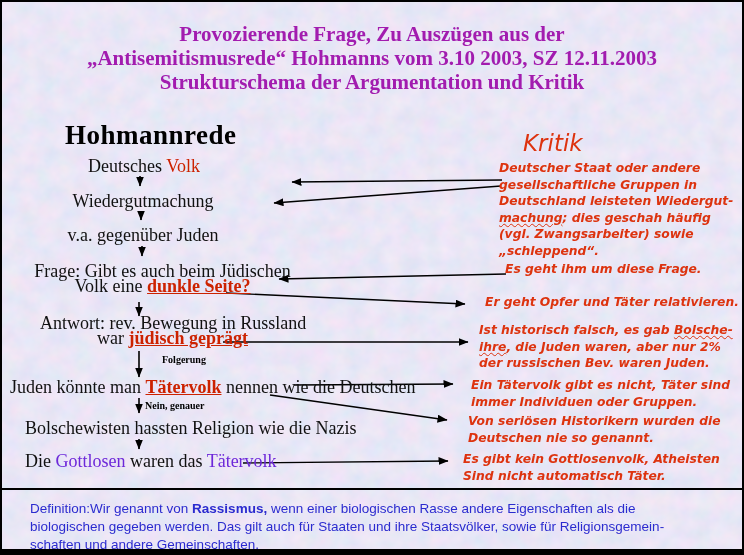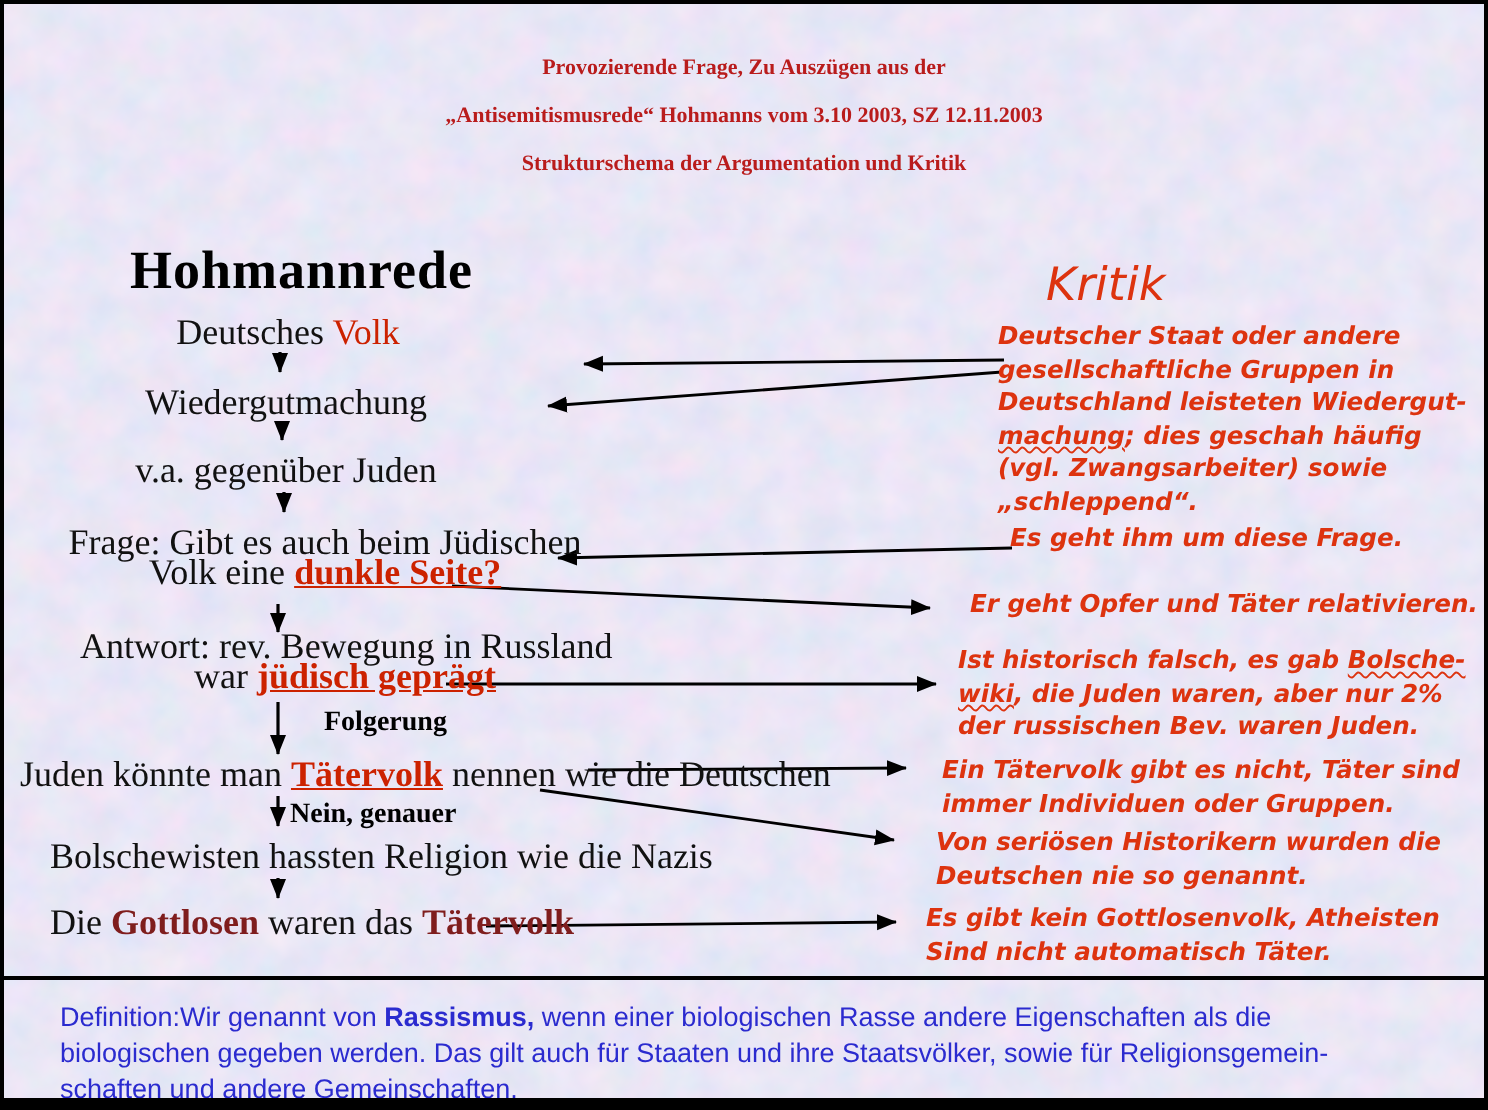--- a/index.html
+++ b/index.html
@@ -15,43 +15,43 @@
     color:#111;
   }
   .bg-texture { position:absolute; left:0; top:0; z-index:0; }
   .layer { position:absolute; z-index:2; }
   .arrow-layer { position:absolute; left:0; top:0; z-index:1; }
 
   .title {
     left:0; top:20px; width:740px;
     text-align:center;
     font-weight:bold;
-    font-size:11px;
+    font-size:21px;
     line-height:24px;
-    color:#b91c1c;
+    color:#a21caf;
     white-space:nowrap;
   }
   .hohmann-heading {
     left:63px; top:118px;
     font-size:27px; font-weight:bold; color:#000;
     letter-spacing:0.5px;
   }
   .node {
     font-size:18px;
     line-height:14.5px;
     text-align:center;
     white-space:nowrap;
     color:#111;
   }
   .node.left-align { text-align:left; }
   .hl   { color:#cc2200; }
-  .hl-b { color:#7f1d1d; font-weight:bold;text-align:center; }
+  .hl-b { color:#6d28d9; font-weight:normal;text-align:center; }
   .hl-bu{ color:#cc2200; font-weight:bold; text-decoration:underline; }
   .flow-label {
-    font-weight:bold; font-size:14px; color:#000; white-space:nowrap;
+    font-weight:bold; font-size:10px; color:#000; white-space:nowrap;
   }
   .kritik-heading {
     left:521px; top:128px;
     font-family:"DejaVu Sans", sans-serif;
     font-style:italic;
     font-size:23px;
     color:#dd330f;
   }
   .kritik-item {
     font-family:"DejaVu Sans", sans-serif;
@@ -183,21 +183,21 @@
     <div>(vgl. Zwangsarbeiter) sowie</div>
     <div>„schleppend“.</div>
   </div>
 
   <div class="layer kritik-item" style="left:503px; top:259px;text-align:center;">Es geht ihm um diese Frage.</div>
 
   <div class="layer kritik-item" style="left:483px; top:292px;">Er geht Opfer und Täter relativieren.</div>
 
   <div class="layer kritik-item" style="left:477px; top:320px;">
     <div><span>Ist historisch falsch, es gab </span><span class="squiggle-red">Bolsche-</span></div>
-    <div><span class="squiggle-red">wiki</span><span>, die Juden waren, aber nur 2%</span></div>
+    <div><span class="squiggle-red">ihre</span><span>, die Juden waren, aber nur 2%</span></div>
     <div>der russischen Bev. waren Juden.</div>
   </div>
 
   <div class="layer kritik-item" style="left:469px; top:375px;">
     <div>Ein Tätervolk gibt es nicht, Täter sind</div>
     <div>immer Individuen oder Gruppen.</div>
   </div>
 
   <div class="layer kritik-item" style="left:466px; top:411px;">
     <div>Von seriösen Historikern wurden die</div>

